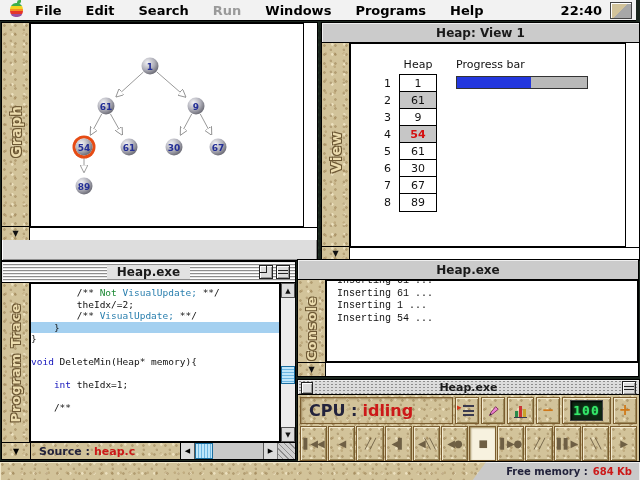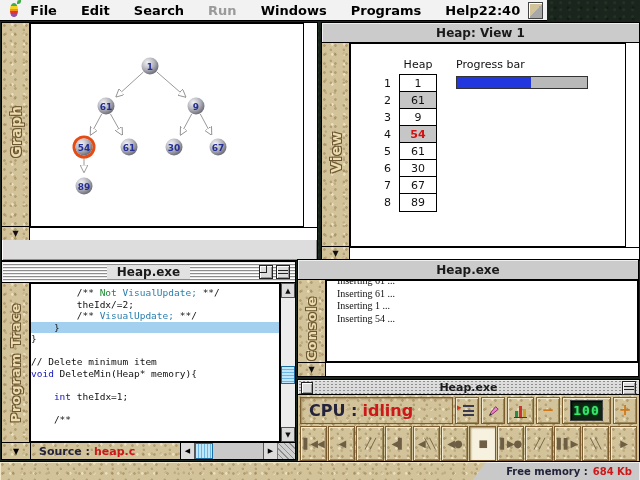--- a/index.html
+++ b/index.html
@@ -36,21 +36,21 @@
     align-items:center;justify-content:center;}
   .vlabel{writing-mode:vertical-rl;transform:rotate(180deg);font-weight:bold;font-size:14px;
     color:#ecdcae;letter-spacing:1px;
     text-shadow:1px 1px 0 #6d5834,-1px -1px 0 #6d5834,1px -1px 0 #6d5834,-1px 1px 0 #6d5834;}
   .side-arrow{position:absolute;bottom:0;left:0;right:0;height:13px;border-top:1px solid #000;
     display:flex;align-items:center;justify-content:center;font-size:8px;color:#111;}
   .win-body{display:grid;height:calc(100% - 20px);}
   .canvas{background:#fff;border:1px solid #000;position:relative;overflow:hidden;}
   .gutter{background:#fff;}
   
-  #menubar{position:absolute;left:0;top:0;width:547px;height:20px;background:#f2f2f2;
+  #menubar{position:absolute;left:0;top:0;width:636px;height:20px;background:#f2f2f2;
     border-bottom:1px solid #000;display:flex;align-items:center;font-size:13px;font-weight:bold;color:#000;}
   #menu-items{display:flex;gap:24px;margin-left:12px;}
   .menu-item.disabled{color:#9a9a9a;}
   #apple{width:13px;height:14px;margin-left:10px;border-radius:46% 46% 42% 42%;position:relative;
     background:linear-gradient(180deg,#3fae49 0 20%,#f5d220 20% 40%,#f59120 40% 60%,#e5352b 60% 80%,#974f9e 80% 100%);}
   #apple::before{content:"";position:absolute;top:-3px;left:7px;width:4px;height:4px;border-radius:60% 0 60% 0;background:#3fae49;}
   #clock{margin-left:auto;margin-right:8px;font-size:13px;}
   #appswitch{width:20px;height:15px;margin-right:4px;border:1px solid #444;
     background:linear-gradient(135deg,#d2c39a 0 50%,#a7a7a7 50%);box-shadow:inset 1px 1px 0 #fff;}
   
@@ -96,21 +96,21 @@
   .hscroll{width:96px;position:relative;background:#c9c9c9;border-left:1px solid #000;display:flex;}
   .hs-btn{width:13px;background:#dcdcdc;border-right:1px solid #555;display:flex;align-items:center;justify-content:center;font-size:7px;}
   .hs-btn.right{border-right:none;border-left:1px solid #555;margin-left:auto;}
   .hs-thumb{width:16px;border:1px solid #1a6ea0;background:repeating-linear-gradient(90deg,#bfe6fa 0 2px,#6db6e2 2px 3px);}
   #grip{width:17px;border-left:1px solid #777;background:#cfcfcf;
     background-image:repeating-linear-gradient(45deg,transparent 0 3px,#8e8e8e 3px 4px);}
   
   #console-window{left:297px;top:259px;width:340px;height:116px;}
   #console-window .win-body{grid-template-columns:28px 1fr;grid-template-rows:1fr 14px;}
   #console-content{background:#fff;border:1px solid #000;overflow:hidden;padding-left:10px;}
-  .con-line{font-family:Liberation Serif, serif;font-size:10px;line-height:12.5px;color:#111;white-space:pre;}
+  .con-line{font-family:Liberation Mono, monospace;font-size:10px;line-height:12.5px;color:#111;white-space:pre;}
   .con-line:first-child{margin-top:-6px;}
   #console-bottom{background:#fff;border-top:1px solid #000;}
   
   #control-window{left:297px;top:379px;width:341px;height:79px;}
   #control-window .cw-body{height:calc(100% - 15px);padding:2px;display:flex;flex-direction:column;gap:2px;}
   #cpu-row{display:flex;gap:2px;height:27px;}
   #cpu-panel{flex:1;display:flex;align-items:center;padding-left:8px;font-size:16px;font-weight:bold;
     border:1px solid #7a5c2e;box-shadow:inset 1px 1px 2px rgba(90,60,20,.45);}
   #cpu-panel .lab{color:#23233c;} #cpu-panel .stat{color:#cc1818;margin-left:5px;}
   .tb-btn{border:1px solid #7a5c2e;box-shadow:inset 1px 1px 0 #f2ead0, inset -1px -1px 0 #9c8a5c;
@@ -268,21 +268,20 @@
       <div class="sidebar tex">
         <span class="vlabel" style="font-size:13px;">Program Trace</span>
       </div>
       <div id="code-area">
           <div class="code-line"><span>        /** </span><span class="c-g">Not</span><span> </span><span class="c-t">VisualUpdate;</span><span> **/</span></div>
           <div class="code-line"><span>        theIdx/=2;</span></div>
           <div class="code-line"><span>        /** </span><span class="c-t">VisualUpdate;</span><span> **/</span></div>
           <div class="code-line hl"><span>    }</span></div>
           <div class="code-line"><span>}</span></div>
           <div class="code-line"></div>
-          <div class="code-line"><span>// Delete minimum item</span></div>
           <div class="code-line"><span class="c-k">void</span><span> DeleteMin(Heap* memory){</span></div>
           <div class="code-line"></div>
           <div class="code-line"><span>    </span><span class="c-k">int</span><span> theIdx=1;</span></div>
           <div class="code-line"></div>
           <div class="code-line"><span>    /**</span></div>
         </div>
       <div class="vscroll">
         <div class="sb-btn sb-up">▲</div>
         <div class="sb-thumb"></div>
         <div class="sb-btn sb-down">▼</div>

